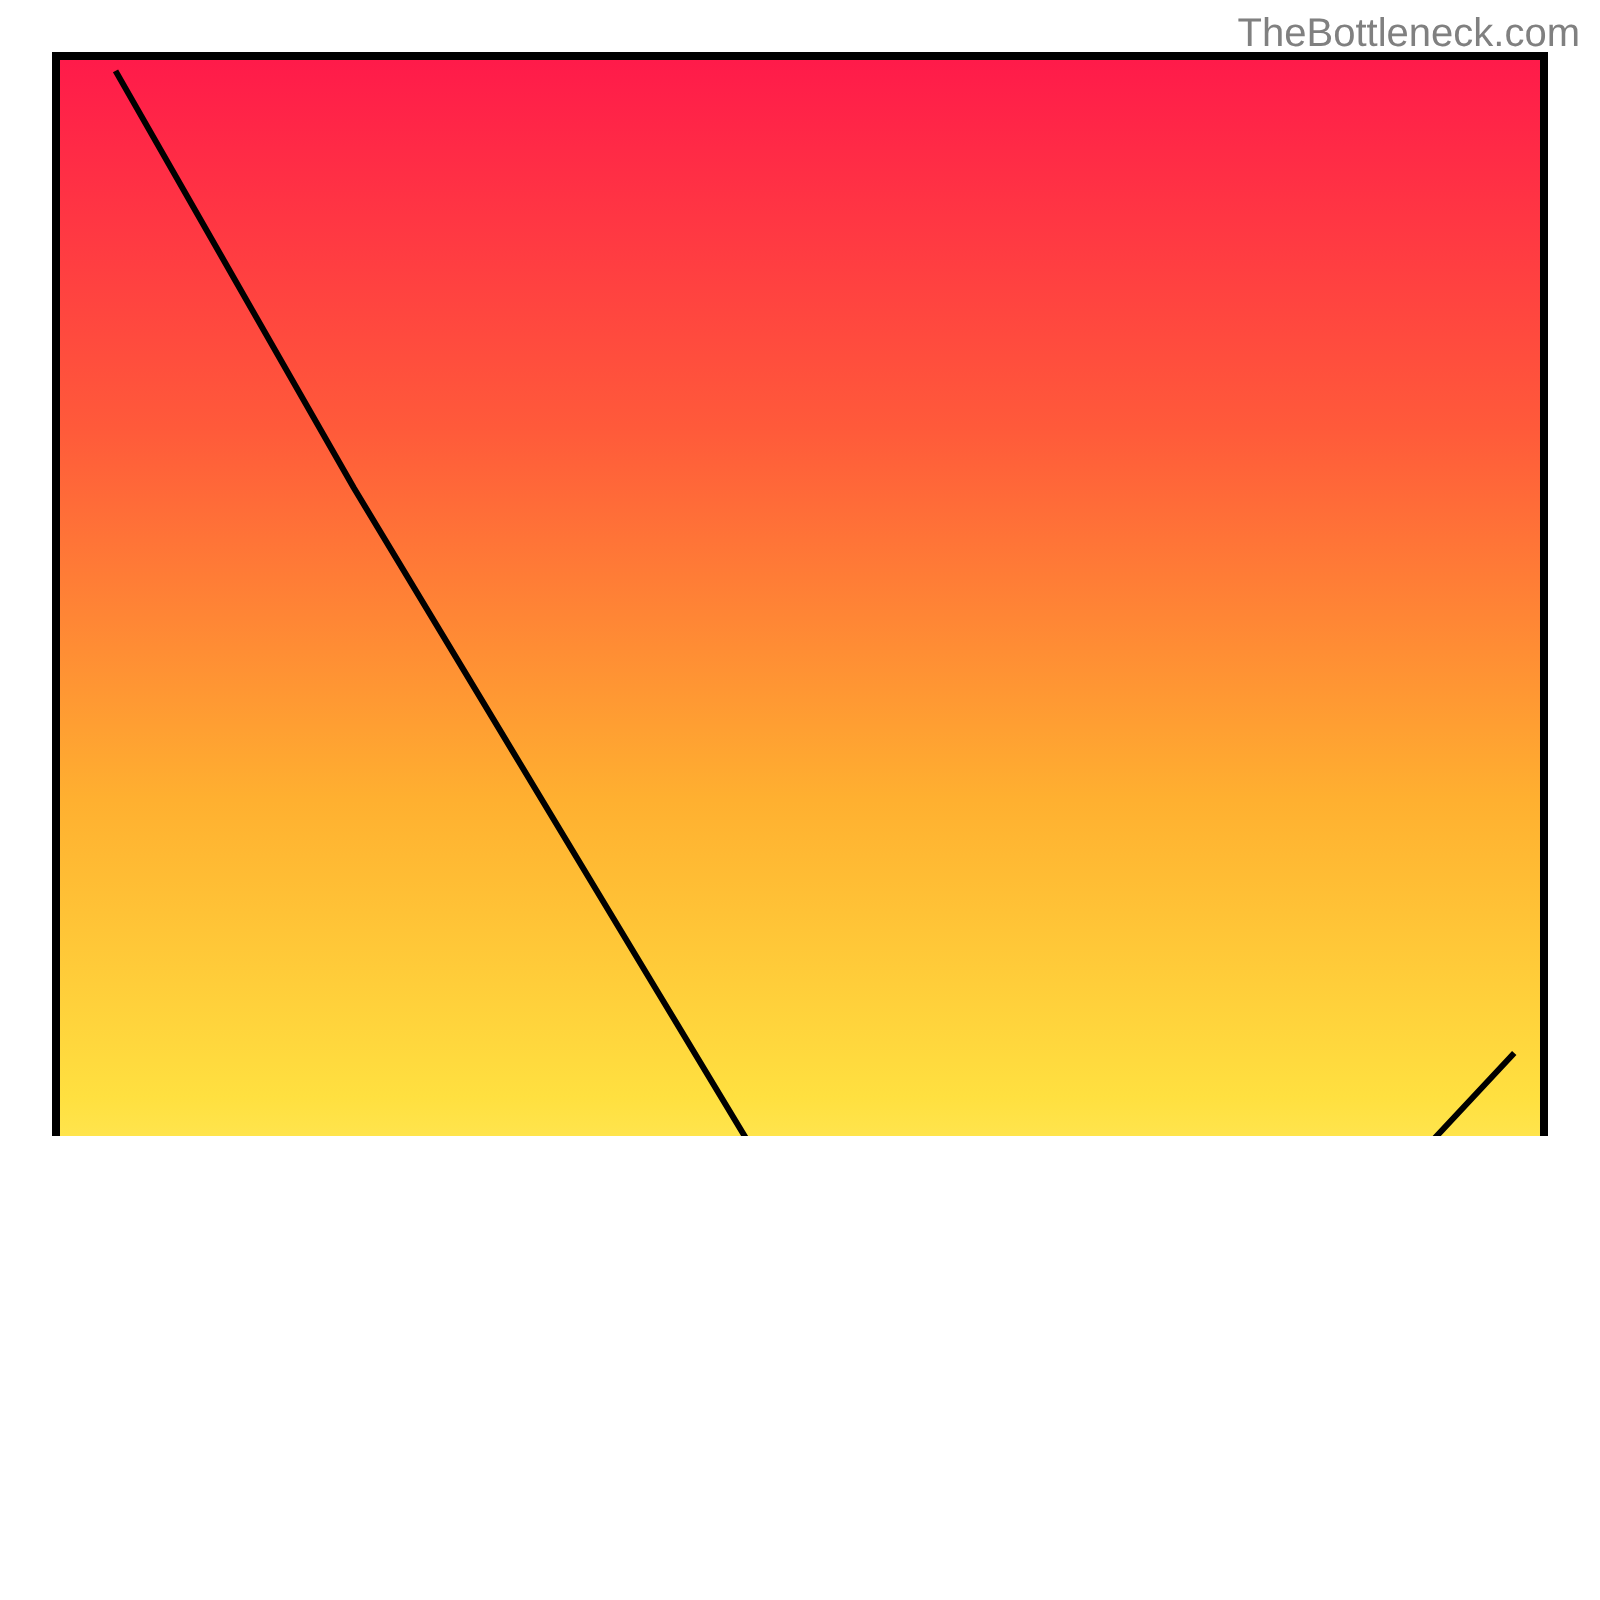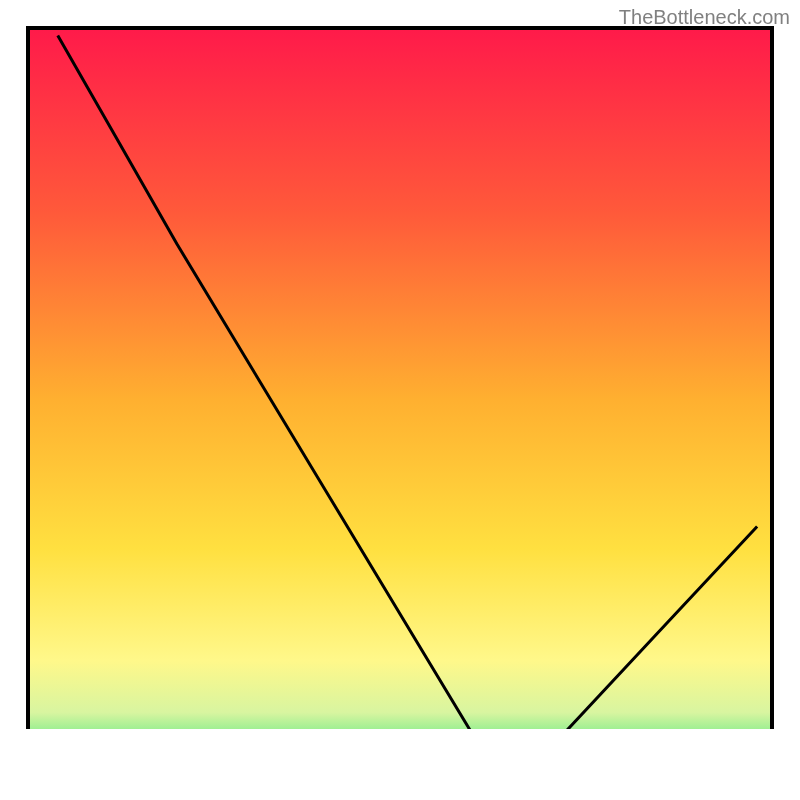--- a/index.html
+++ b/index.html
@@ -3,21 +3,21 @@
 <meta charset="utf-8">
 <style>
 body {
   margin: 0;
   padding: 0;
   background: #fff;
   font-family: Arial, sans-serif;
 }
 .chart-container {
   width: 800px;
-  height: 729px;
+  height: 568px;
   position: relative;
 }
 svg {
   display: block;
 }
 .watermark {
   position: absolute;
   top: 6px;
   right: 10px;
   font-size: 20px;

